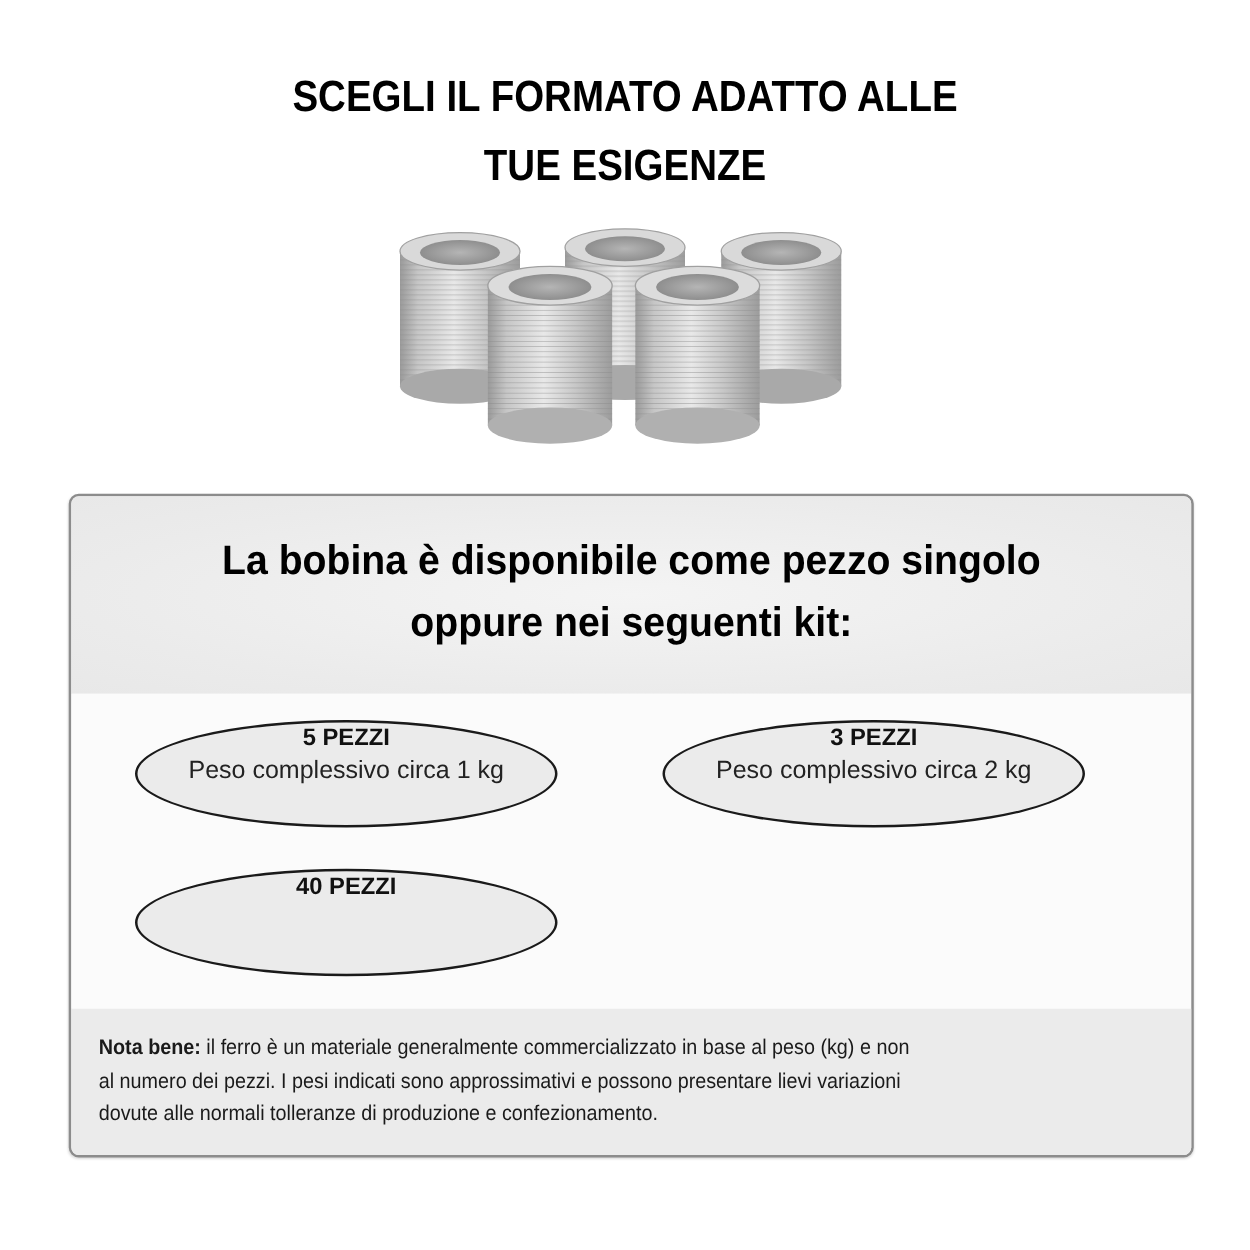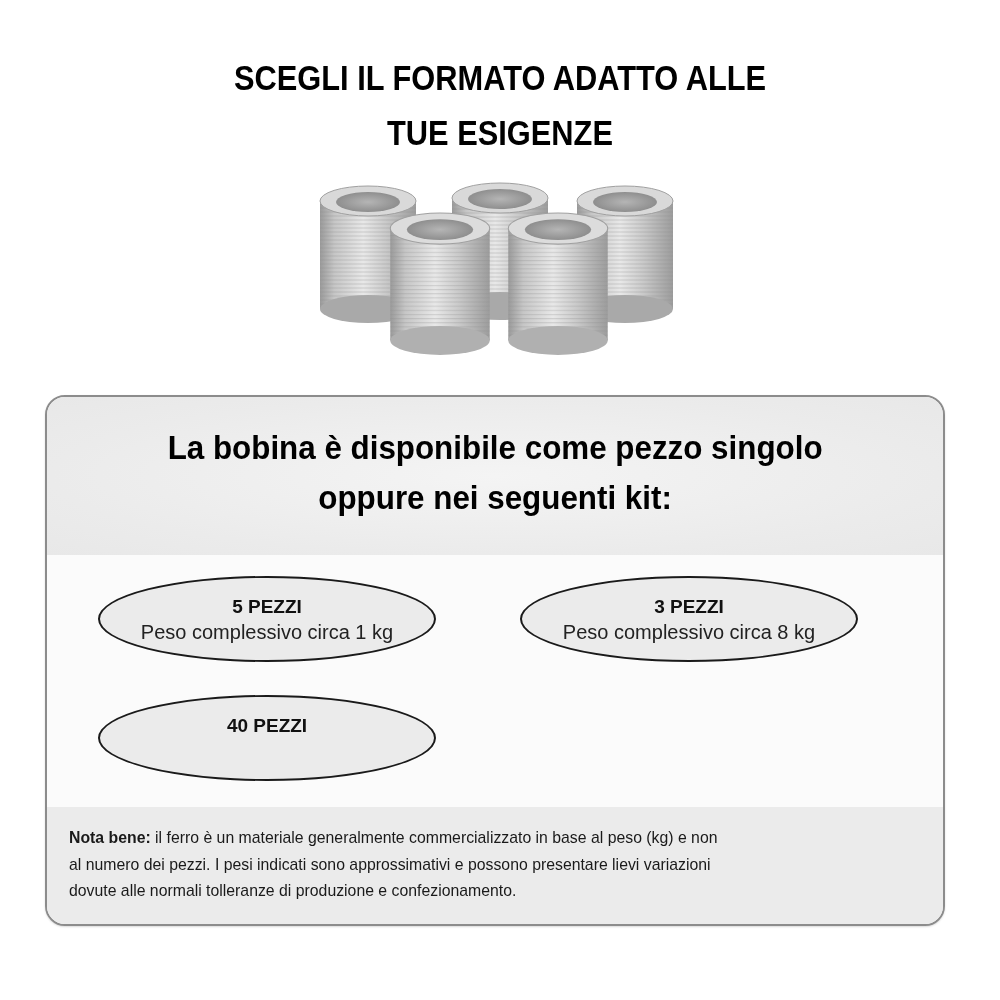--- a/index.html
+++ b/index.html
@@ -42,26 +42,26 @@
     .coil {
       position: absolute;
       width: 100px;
       height: 140px;
     }
     .coil svg { width: 100%; height: 100%; display: block; }
 
     
     .panel {
       position: absolute;
-      left: 45px;
+      left: 55px;
       top: 395px;
       width: 900px;
       height: 531px;
       border: 2px solid #8c8c8c;
-      border-radius: 20px;
+      border-radius: 8px;
       overflow: hidden;
       background: #fafafa;
       box-sizing: border-box;
       box-shadow: 0 1px 2px rgba(0,0,0,0.15);
     }
     .panel-header {
       position: absolute;
       left: 0; top: 0;
       width: 100%;
       height: 158px;
@@ -93,21 +93,20 @@
       height: 86px;
       border: 2.5px solid #1a1a1a;
       border-radius: 50%;
       background: #ebebeb;
       box-sizing: border-box;
       text-align: center;
       cursor: pointer;
     }
     .kit-title {
       display: block;
-      margin-top: 16px;
       font-weight: 700;
       font-size: 19px;
       line-height: 25px;
       color: #111;
     }
     .kit-sub {
       display: block;
       font-size: 20px;
       line-height: 26px;
       color: #222;
@@ -224,21 +223,21 @@
     </h2>
   </div>
 
   <div class="panel-kits">
     <div class="kit" style="left:51px; top:21px;">
       <span class="kit-title">5 PEZZI</span>
       <span class="kit-sub">Peso complessivo circa 1 kg</span>
     </div>
     <div class="kit" style="left:473px; top:21px;">
       <span class="kit-title">3 PEZZI</span>
-      <span class="kit-sub">Peso complessivo circa 8 kg</span>
+      <span class="kit-sub">Peso complessivo circa 2 kg</span>
     </div>
     <div class="kit" style="left:51px; top:140px;">
       <span class="kit-title">40 PEZZI</span>
     </div>
   </div>
 
   <div class="panel-note">
     <p class="note-text" style="margin:0;">
       <span class="line"><span class="note-label">Nota bene:</span><span> il ferro è un materiale generalmente commercializzato in base al peso (kg) e non</span></span>
       <span class="line">al numero dei pezzi. I pesi indicati sono approssimativi e possono presentare lievi variazioni</span>

